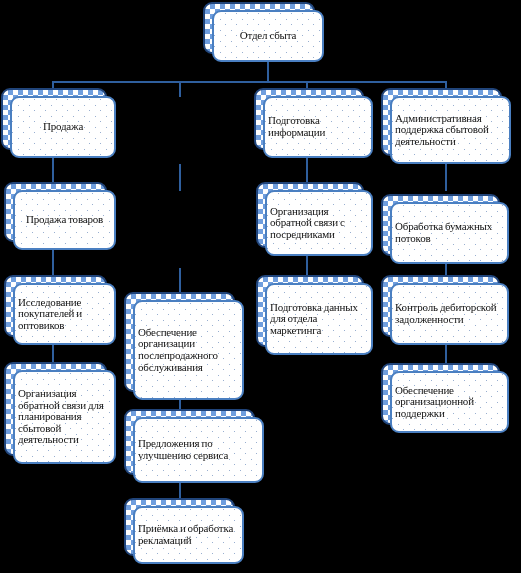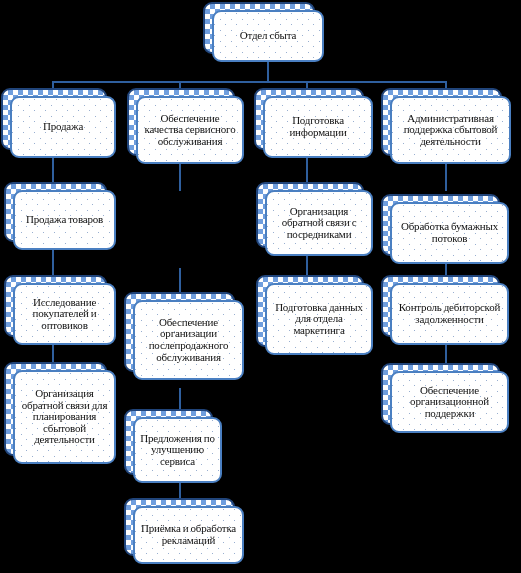--- a/index.html
+++ b/index.html
@@ -48,21 +48,21 @@
       radial-gradient(circle, rgba(70,110,170,.55) 0.7px, transparent 0.9px);
     background-size:11px 11px, 11px 11px;
     background-position:1px 2px, 6px 7px;
     display:flex;
     align-items:center;
     justify-content:center;
     padding:2px 3px;
   }
   .node .label{
     position:relative;
-    text-align:center;
+    text-align:left;
     line-height:1.05;
     color:#111111;
     font-size:11px;
     letter-spacing:-0.2px;
     word-spacing:-0.5px;
     text-shadow:0 0 1px rgba(255,255,255,.9), 0 0 2px rgba(255,255,255,.7);
   }
 </style>
 </head>
 <body>
@@ -99,26 +99,20 @@
     </div>
   </div>
 
   <div class="node" style="left:10px;top:96px;width:106px;height:62px;">
     <div class="shadow"></div>
     <div class="card">
       <div class="label">Продажа</div>
     </div>
   </div>
 
-  <div class="node" style="left:136px;top:96px;width:108px;height:68px;">
-    <div class="shadow"></div>
-    <div class="card">
-      <div class="label">Обеспечение качества сервисного обслуживания</div>
-    </div>
-  </div>
 
   <div class="node" style="left:390px;top:96px;width:121px;height:68px;">
     <div class="shadow"></div>
     <div class="card">
       <div class="label">Административная поддержка сбытовой деятельности</div>
     </div>
   </div>
 
   <div class="node" style="left:263px;top:96px;width:110px;height:62px;">
     <div class="shadow"></div>
@@ -149,21 +143,21 @@
     </div>
   </div>
 
   <div class="node" style="left:13px;top:283px;width:103px;height:62px;">
     <div class="shadow"></div>
     <div class="card">
       <div class="label">Исследование покупателей и оптовиков</div>
     </div>
   </div>
 
-  <div class="node" style="left:133px;top:300px;width:111px;height:80px;text-decoration:underline;">
+  <div class="node" style="left:133px;top:300px;width:111px;height:100px;text-decoration:underline;">
     <div class="shadow"></div>
     <div class="card">
       <div class="label">Обеспечение организации послепродажного обслуживания</div>
     </div>
   </div>
 
   <div class="node" style="left:265px;top:283px;width:108px;height:72px;">
     <div class="shadow"></div>
     <div class="card">
       <div class="label">Подготовка данных для отдела маркетинга</div>
@@ -177,21 +171,21 @@
     </div>
   </div>
 
   <div class="node" style="left:13px;top:370px;width:103px;height:94px;">
     <div class="shadow"></div>
     <div class="card">
       <div class="label">Организация обратной связи для планирования сбытовой деятельности</div>
     </div>
   </div>
 
-  <div class="node" style="left:133px;top:417px;width:89px;height:66px;">
+  <div class="node" style="left:133px;top:417px;width:131px;height:66px;">
     <div class="shadow"></div>
     <div class="card">
       <div class="label">Предложения по улучшению сервиса</div>
     </div>
   </div>
 
   <div class="node" style="left:390px;top:371px;width:119px;height:62px;">
     <div class="shadow"></div>
     <div class="card">
       <div class="label">Обеспечение организационной поддержки</div>

